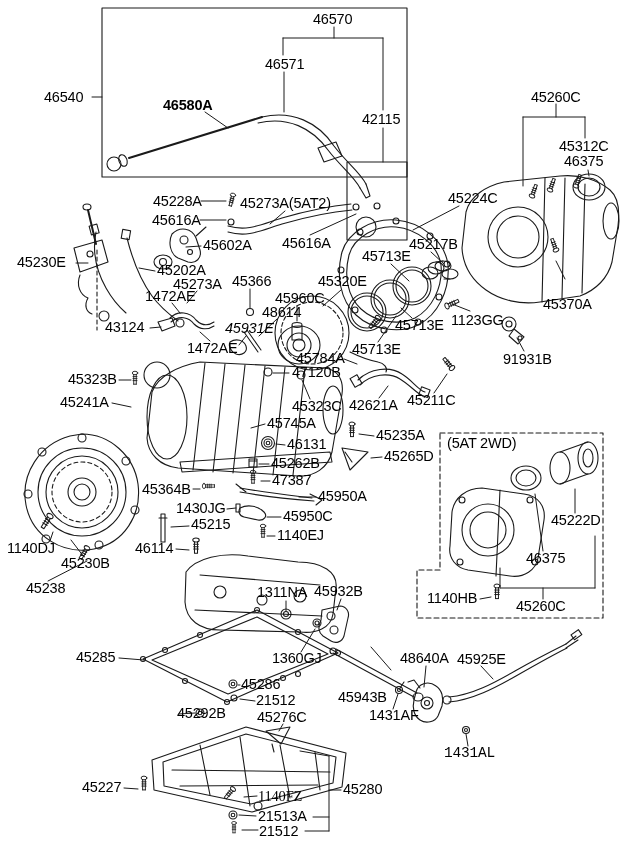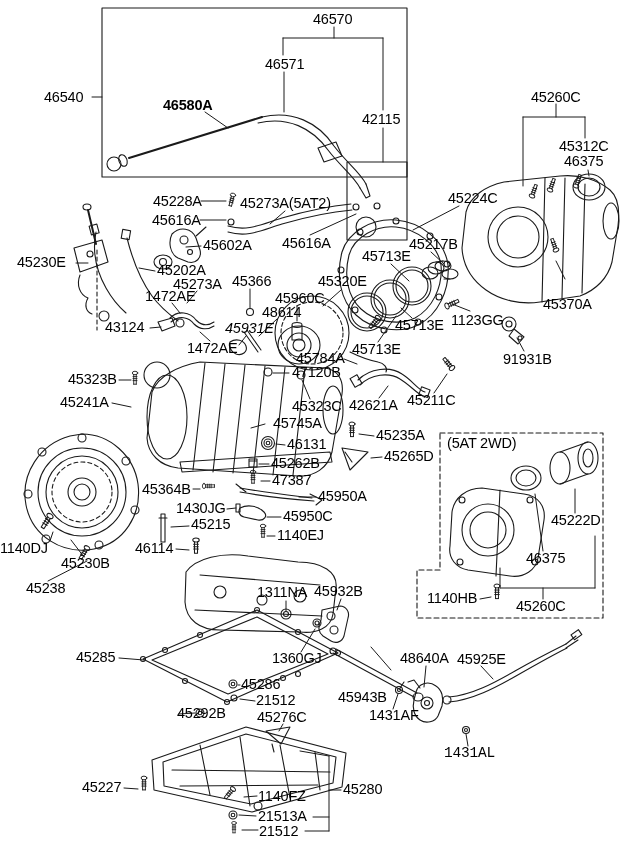--- a/index.html
+++ b/index.html
@@ -379,34 +379,34 @@
       <span class="callout" style="left: 225px; top: 321px; font-style: italic;">45931E</span>
       <span class="callout" style="left: 395px; top: 318px;">45713E</span>
       <span class="callout" style="left: 352px; top: 342px;">45713E</span>
       <span class="callout" style="left: 68px; top: 372px;">45323B</span>
       <span class="callout" style="left: 60px; top: 395px;">45241A</span>
       <span class="callout" style="left: 296px; top: 351px;">45784A</span>
       <span class="callout" style="left: 292px; top: 365px;">47120B</span>
       <span class="callout" style="left: 292px; top: 399px;">45323C</span>
       <span class="callout" style="left: 349px; top: 398px;">42621A</span>
       <span class="callout" style="left: 407px; top: 393px;">45211C</span>
-      <span class="callout" style="left: 267px; top: 416px; margin-left: 6px;">45745A</span>
+      <span class="callout" style="left: 267px; top: 416px;">45745A</span>
       <span class="callout" style="left: 287px; top: 437px;">46131</span>
       <span class="callout" style="left: 376px; top: 428px;">45235A</span>
       <span class="callout" style="left: 384px; top: 449px;">45265D</span>
       <span class="callout" style="left: 271px; top: 456px;">45262B</span>
       <span class="callout" style="left: 272px; top: 473px;">47387</span>
       <span class="callout" style="left: 318px; top: 489px;">45950A</span>
       <span class="callout" style="left: 283px; top: 509px;">45950C</span>
       <span class="callout" style="left: 277px; top: 528px;">1140EJ</span>
       <span class="callout" style="left: 142px; top: 482px;">45364B</span>
       <span class="callout" style="left: 176px; top: 501px;">1430JG</span>
       <span class="callout" style="left: 191px; top: 517px;">45215</span>
       <span class="callout" style="left: 135px; top: 541px;">46114</span>
-      <span class="callout" style="left: 0; top: 541px; text-align: center;">1140DJ</span>
+      <span class="callout" style="left: 7px; top: 541px; text-align: center;">1140DJ</span>
       <span class="callout" style="left: 61px; top: 556px;">45230B</span>
       <span class="callout" style="left: 26px; top: 581px;">45238</span>
       <span class="callout" style="left: 447px; top: 436px;">(5AT 2WD)</span>
       <span class="callout" style="left: 551px; top: 513px;">45222D</span>
       <span class="callout" style="left: 526px; top: 551px;">46375</span>
       <span class="callout" style="left: 427px; top: 591px;">1140HB</span>
       <span class="callout" style="left: 516px; top: 599px;">45260C</span>
       <span class="callout" style="left: 257px; top: 585px;">1311NA</span>
       <span class="callout" style="left: 314px; top: 584px;">45932B</span>
       <span class="callout" style="left: 338px; top: 650px; margin-top: 40px;">45943B</span>
@@ -414,19 +414,19 @@
       <span class="callout" style="left: 76px; top: 650px;">45285</span>
       <span class="callout" style="left: 241px; top: 677px;">45286</span>
       <span class="callout" style="left: 256px; top: 693px;">21512</span>
       <span class="callout" style="left: 129px; top: 706px; margin-left: 48px;">45292B</span>
       <span class="callout" style="left: 257px; top: 710px;">45276C</span>
       <span class="callout" style="left: 400px; top: 651px;">48640A</span>
       <span class="callout" style="left: 457px; top: 652px;">45925E</span>
       <span class="callout" style="left: 369px; top: 708px;">1431AF</span>
       <span class="callout" style="left: 444px; top: 746px; font-family: Liberation Mono, monospace;">1431AL</span>
       <span class="callout" style="left: 82px; top: 780px;">45227</span>
-      <span class="callout" style="left: 258px; top: 789px;">1140FZ</span>
+      <span class="callout" style="left: 258px; top: 789px; font-family: Liberation Serif, serif;">1140FZ</span>
       <span class="callout" style="left: 343px; top: 782px;">45280</span>
       <span class="callout" style="left: 258px; top: 809px;">21513A</span>
       <span class="callout" style="left: 259px; top: 824px;">21512</span>
     </div>
 
 </div>
 
 </body></html>

